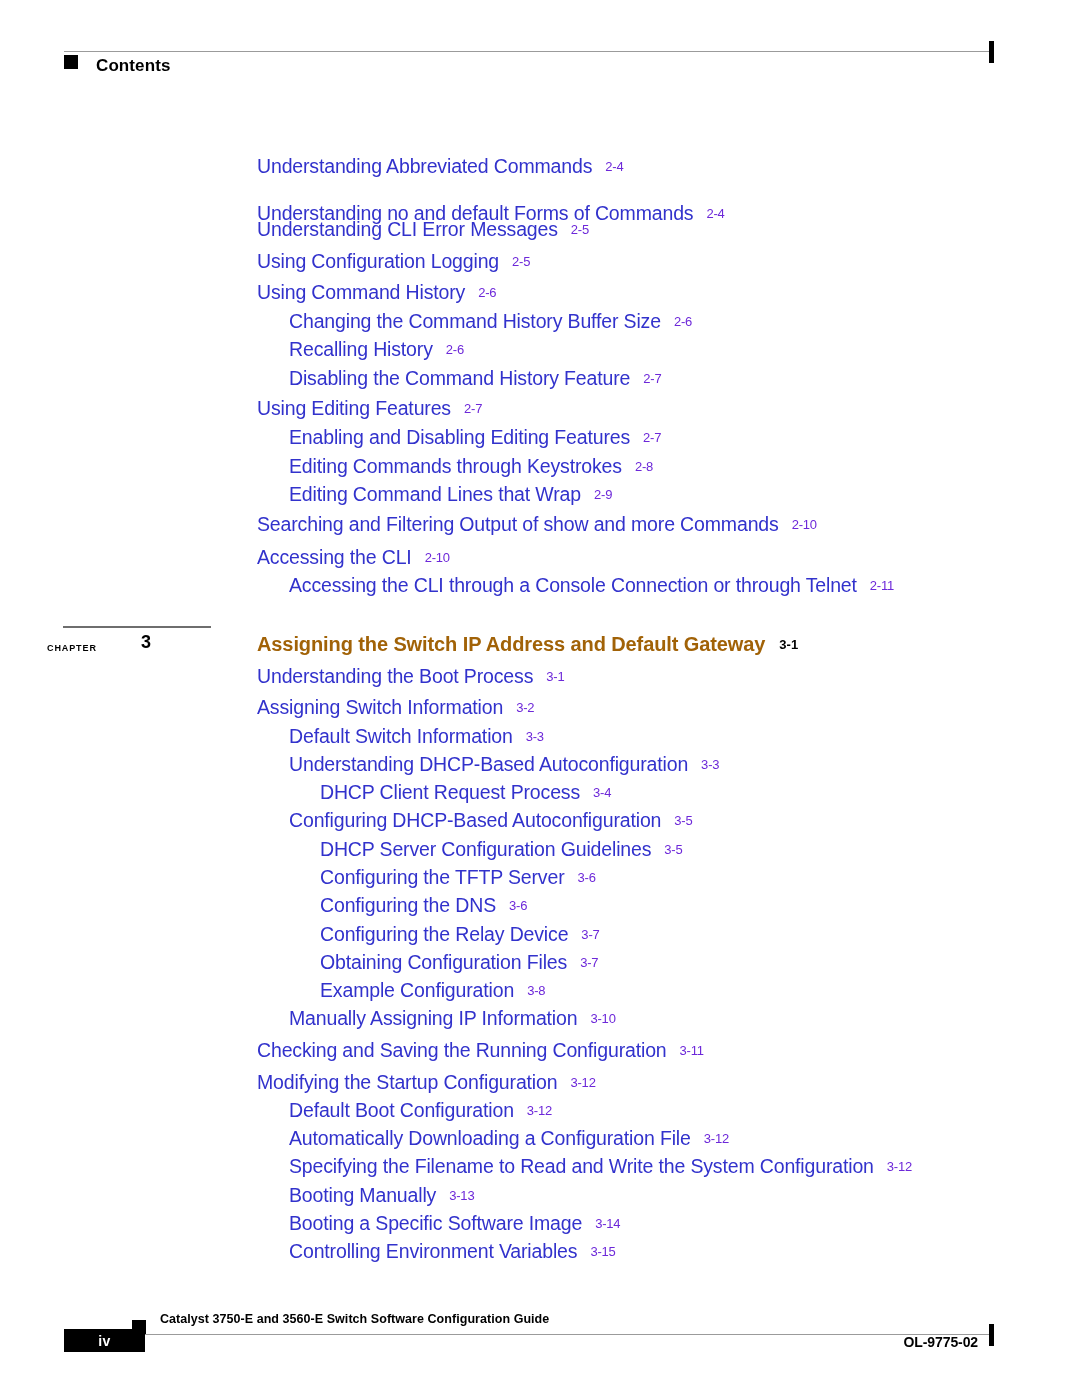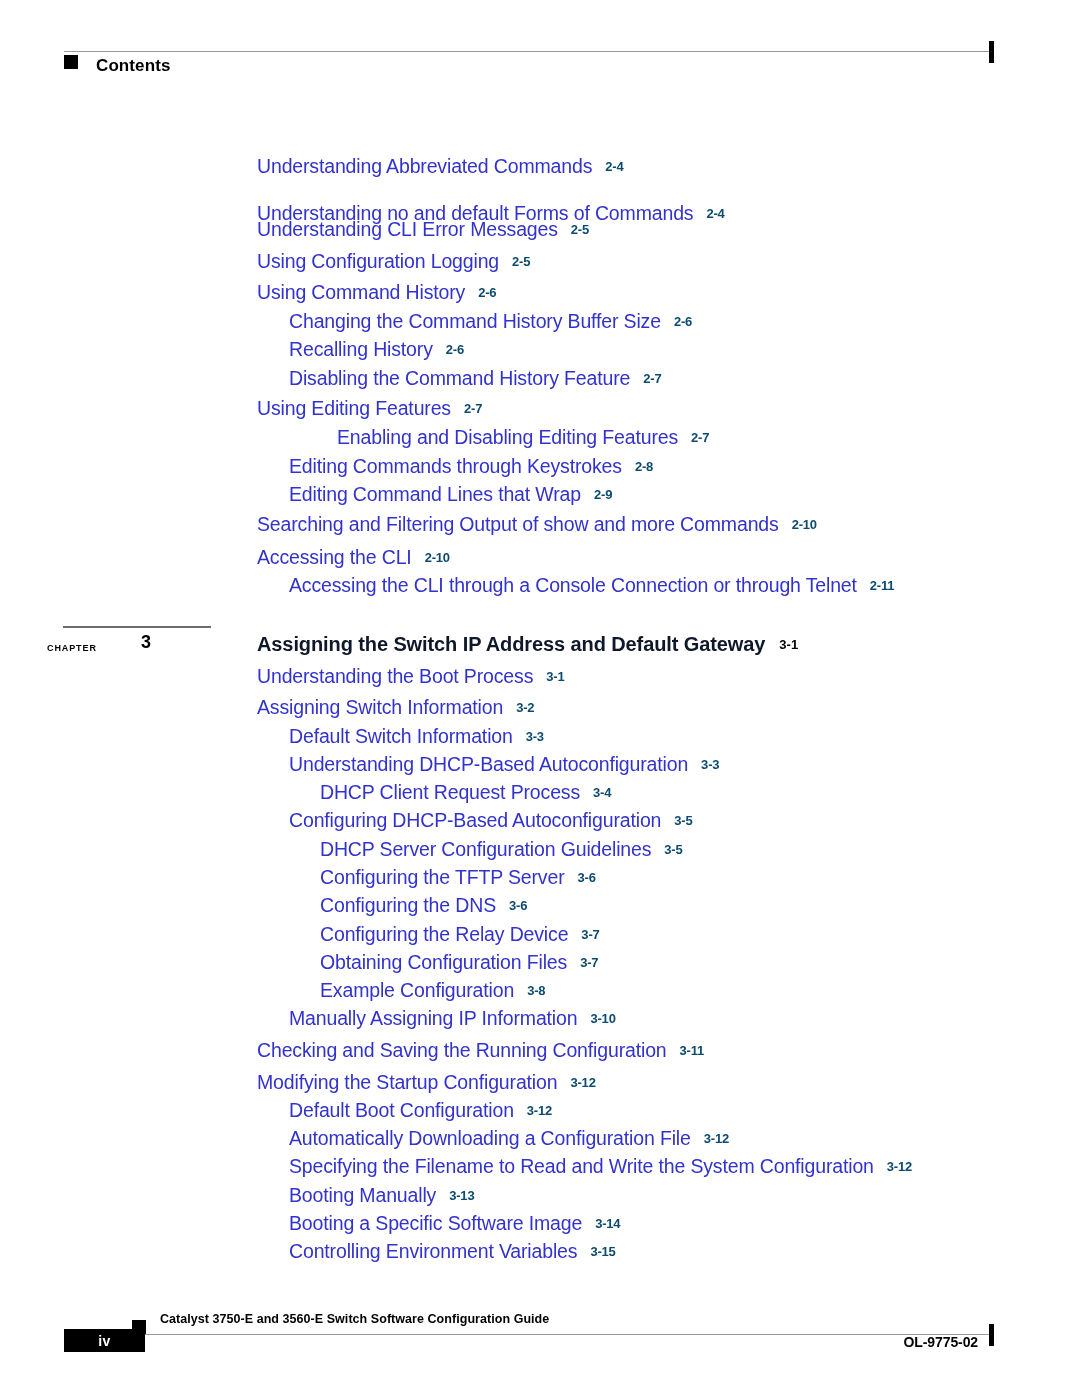--- a/index.html
+++ b/index.html
@@ -79,23 +79,23 @@
     white-space: nowrap;
     line-height: 1;
   }
   .toc-title {
     color: #3232cc;
     font-size: 19.5px;
     font-weight: normal;
     letter-spacing: -0.15px;
   }
   .toc-page {
-    color: #0c4a6e;
+    color: #6d28d9;
     font-size: 13px;
-    font-weight: bold;
+    font-weight: normal;
     letter-spacing: -0.2px;
     margin-left: 13px;
     position: relative;
     top: -2px;
   }
 
   
   .lvl1 { left: 257px; }
   .lvl2 { left: 289px; }
   .lvl3 { left: 320px; }
@@ -135,21 +135,21 @@
     font-weight: bold;
     color: #000000;
   }
   .chapter-title-row {
     position: absolute;
     left: 257px;
     top: 633px;
     white-space: nowrap;
   }
   .chapter-title {
-    color: #0f172a;
+    color: #a16207;
     font-size: 20px;
     font-weight: bold;
     letter-spacing: -0.1px;
   }
   .chapter-title-page {
     color: #000000;
     font-size: 13px;
     font-weight: bold;
     margin-left: 14px;
     position: relative;
@@ -243,21 +243,21 @@
   <div class="toc" id="toc-container">
       <div class="toc-row lvl1" style="top: 157px;"><span class="toc-title">Understanding Abbreviated Commands</span><span class="toc-page">2-4</span></div>
       <div class="toc-row lvl1" style="top: 188px; margin-top: 16px;"><span class="toc-title">Understanding no and default Forms of Commands</span><span class="toc-page">2-4</span></div>
       <div class="toc-row lvl1" style="top: 220px;"><span class="toc-title">Understanding CLI Error Messages</span><span class="toc-page">2-5</span></div>
       <div class="toc-row lvl1" style="top: 252px;"><span class="toc-title">Using Configuration Logging</span><span class="toc-page">2-5</span></div>
       <div class="toc-row lvl1" style="top: 283px;"><span class="toc-title">Using Command History</span><span class="toc-page">2-6</span></div>
       <div class="toc-row lvl2" style="top: 312px;"><span class="toc-title">Changing the Command History Buffer Size</span><span class="toc-page">2-6</span></div>
       <div class="toc-row lvl2" style="top: 340px;"><span class="toc-title">Recalling History</span><span class="toc-page">2-6</span></div>
       <div class="toc-row lvl2" style="top: 369px;"><span class="toc-title">Disabling the Command History Feature</span><span class="toc-page">2-7</span></div>
       <div class="toc-row lvl1" style="top: 399px;"><span class="toc-title">Using Editing Features</span><span class="toc-page">2-7</span></div>
-      <div class="toc-row lvl2" style="top: 428px; margin-left: 48px;"><span class="toc-title">Enabling and Disabling Editing Features</span><span class="toc-page">2-7</span></div>
+      <div class="toc-row lvl2" style="top: 428px;"><span class="toc-title">Enabling and Disabling Editing Features</span><span class="toc-page">2-7</span></div>
       <div class="toc-row lvl2" style="top: 457px;"><span class="toc-title">Editing Commands through Keystrokes</span><span class="toc-page">2-8</span></div>
       <div class="toc-row lvl2" style="top: 485px;"><span class="toc-title">Editing Command Lines that Wrap</span><span class="toc-page">2-9</span></div>
       <div class="toc-row lvl1" style="top: 515px;"><span class="toc-title">Searching and Filtering Output of show and more Commands</span><span class="toc-page">2-10</span></div>
       <div class="toc-row lvl1" style="top: 548px;"><span class="toc-title">Accessing the CLI</span><span class="toc-page">2-10</span></div>
       <div class="toc-row lvl2" style="top: 576px;"><span class="toc-title">Accessing the CLI through a Console Connection or through Telnet</span><span class="toc-page">2-11</span></div>
       <div class="toc-row lvl1" style="top: 667px;"><span class="toc-title">Understanding the Boot Process</span><span class="toc-page">3-1</span></div>
       <div class="toc-row lvl1" style="top: 698px;"><span class="toc-title">Assigning Switch Information</span><span class="toc-page">3-2</span></div>
       <div class="toc-row lvl2" style="top: 727px;"><span class="toc-title">Default Switch Information</span><span class="toc-page">3-3</span></div>
       <div class="toc-row lvl2" style="top: 755px;"><span class="toc-title">Understanding DHCP-Based Autoconfiguration</span><span class="toc-page">3-3</span></div>
       <div class="toc-row lvl3" style="top: 783px;"><span class="toc-title">DHCP Client Request Process</span><span class="toc-page">3-4</span></div>

